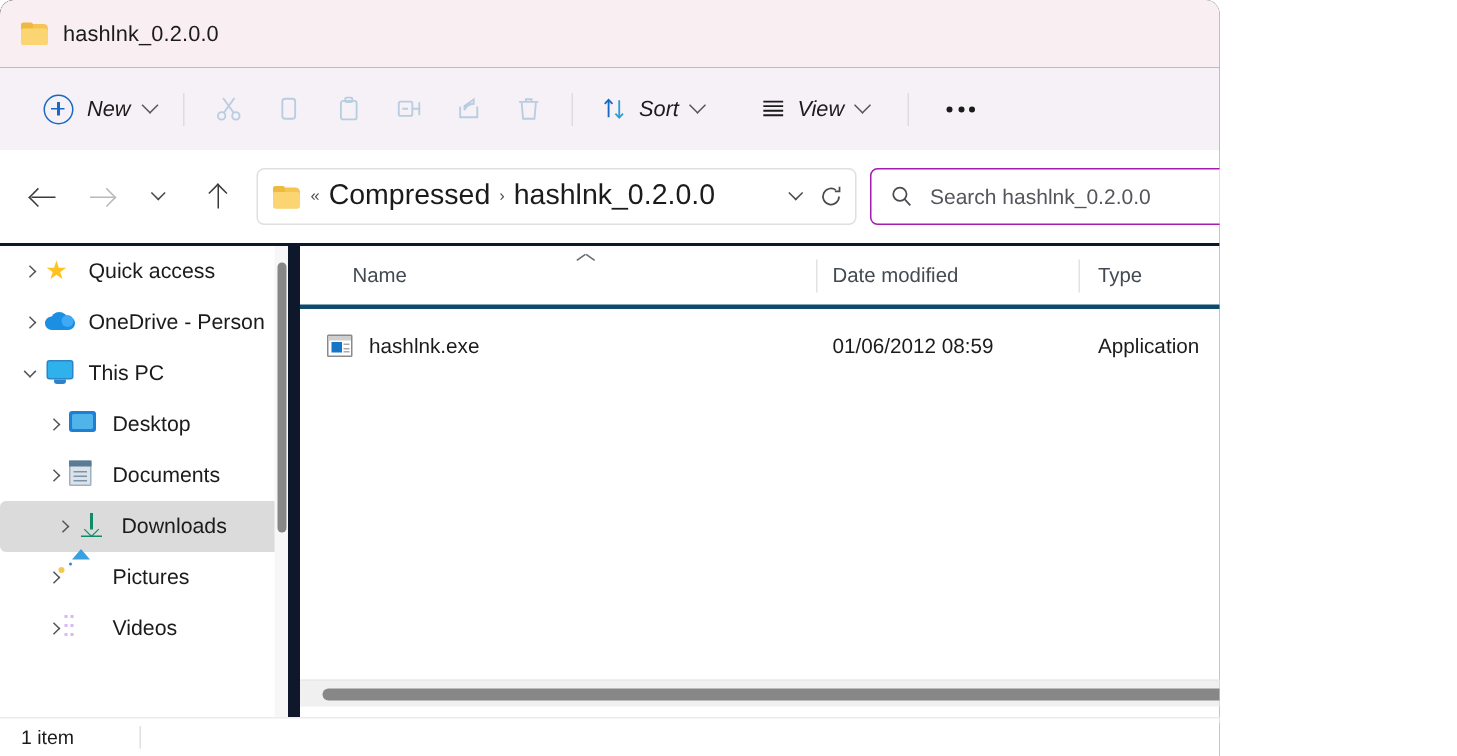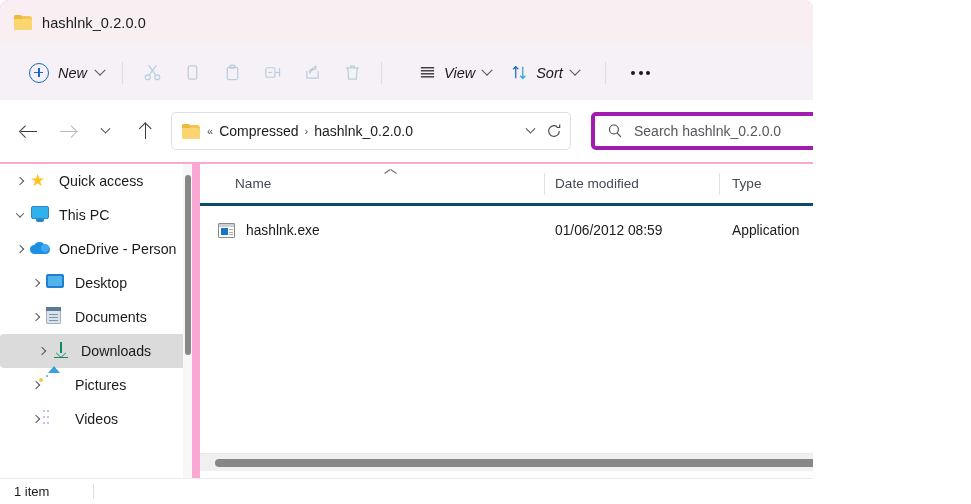--- a/index.html
+++ b/index.html
@@ -5,21 +5,21 @@
   * { box-sizing: border-box; margin: 0; padding: 0; }
   html, body {
     width: 971px; height: 504px;
     overflow: hidden;
     background: #ffffff;
     font-family: "Liberation Sans", sans-serif;
   }
   .window {
     position: relative;
     width: 813px; height: 504px;
-    background: #f9a8d4;
+    background: #0f172a;
     border-radius: 9px 9px 0 0;
     overflow: hidden;
   }
 
   
   .titlebar {
     position: absolute; left: 0; top: 0;
     width: 971px; height: 45px;
     background: #f9eff3;
     border-radius: 9px 9px 0 0;
@@ -129,27 +129,27 @@
              transform: rotate(45deg) translate(-2px,-2px); }
   .addressbar {
     margin-left: 9px; width: 400px; height: 38px;
     background: #ffffff; border: 1px solid #dfdfe3; border-radius: 5px;
     display: flex; align-items: center; padding: 0 8px 0 10px;
   }
   .addr-folder { width: 18px; height: 15px; position: relative; flex: none; }
   .addr-folder .back { position: absolute; left: 0; top: 1px; width: 18px; height: 14px; background: #f5c453; border-radius: 1.5px 3px 2px 2px; }
   .addr-folder .tab  { position: absolute; left: 0; top: 0;   width: 8px;  height: 4px;  background: #eeb93f; border-radius: 1.5px 1.5px 0 0; }
   .addr-folder .front{ position: absolute; left: 0; top: 4px; width: 18px; height: 11px; background: #fbd572; border-radius: 1.5px 2px 2px 2px; }
-  .crumb { font-size: 14px; color: #1b1b1b; white-space: nowrap; padding: 3px 4px; border-radius: 3px; }
+  .crumb { font-size: 19px; color: #1b1b1b; white-space: nowrap; padding: 3px 4px; border-radius: 3px; }
   .crumb-sep { font-size: 11px; color: #4a4a4a; margin: 0 2px; }
   .addr-spacer { flex: 1; }
   .refresh { width: 16px; height: 16px; }
   .searchbox {
-    margin-left: 20px; width: 357px; height: 38px;
-    background: #ffffff; border: 4px solid #a21caf; border-radius: 5px;
+    margin-left: 9px; width: 357px; height: 38px;
+    background: #ffffff; border: 1px solid #a21caf; border-radius: 5px;
     display: flex; align-items: center; gap: 11px; padding: 0 12px;
   }
   .search-ph { font-size: 14px; color: #55555c; }
 
   
   .sidebar {
     position: absolute; left: 0; top: 164px;
     width: 192px; height: 318px;
     background: #ffffff;
     overflow: hidden;
@@ -372,46 +372,46 @@
             <path d="M5 5.5 L6 17 H14 L15 5.5"></path>
             <line x1="3.2" y1="5.2" x2="16.8" y2="5.2"></line>
             <path d="M8 5 V3.3 H12 V5"></path>
           </g>
         </svg>
       </div>
     </div>
 
     <div class="cmd-sep"></div>
 
+    <div class="cmd-text-btn">
+      <svg width="17" height="17" viewBox="0 0 18 18">
+        <g stroke-width="1.3" fill="none">
+          <line x1="5" y1="3" x2="5" y2="15" stroke="#1769c4"></line>
+          <path d="M2.3 5.6 L5 2.7 L7.7 5.6" stroke="#1769c4"></path>
+          <line x1="12.5" y1="3" x2="12.5" y2="15" stroke="#2aa0d8"></line>
+          <path d="M9.8 12.4 L12.5 15.3 L15.2 12.4" stroke="#2aa0d8"></path>
+        </g>
+      </svg>
+      <span class="cmd-label">Sort</span>
+      <span class="chev"></span>
+    </div>
+
     <div class="cmd-text-btn" style="margin-left:18px;">
       <svg width="17" height="17" viewBox="0 0 18 18">
         <g stroke="#1b1b1b" stroke-width="1.3">
           <line x1="2" y1="4" x2="16" y2="4"></line>
           <line x1="2" y1="7.2" x2="16" y2="7.2"></line>
           <line x1="2" y1="10.4" x2="16" y2="10.4"></line>
           <line x1="2" y1="13.6" x2="16" y2="13.6"></line>
         </g>
       </svg>
       <span class="cmd-label">View</span>
       <span class="chev"></span>
     </div>
 
-    <div class="cmd-text-btn">
-      <svg width="17" height="17" viewBox="0 0 18 18">
-        <g stroke-width="1.3" fill="none">
-          <line x1="5" y1="3" x2="5" y2="15" stroke="#1769c4"></line>
-          <path d="M2.3 5.6 L5 2.7 L7.7 5.6" stroke="#1769c4"></path>
-          <line x1="12.5" y1="3" x2="12.5" y2="15" stroke="#2aa0d8"></line>
-          <path d="M9.8 12.4 L12.5 15.3 L15.2 12.4" stroke="#2aa0d8"></path>
-        </g>
-      </svg>
-      <span class="cmd-label">Sort</span>
-      <span class="chev"></span>
-    </div>
-
     <div class="cmd-sep" style="margin-left:16px;"></div>
 
     <div class="icon-btn" style="margin-left:6px;">
       <span class="dots">
           <i></i>
           <i></i>
           <i></i>
         </span>
     </div>
   </div>
@@ -463,37 +463,37 @@
 
     <div class="side-item">
       <span class="side-twisty">
           <span class="c"></span>
         </span>
       <span class="side-icon"><span class="ic-star">★</span></span>
       <span class="side-label">Quick access</span>
     </div>
 
     <div class="side-item">
+      <span class="side-twisty">
+          <span class="c"></span>
+        </span>
+      <span class="side-icon">
+        <span class="ic-cloud"><span class="c1"></span><span class="c2"></span><span class="c3"></span></span>
+      </span>
+      <span class="side-label">OneDrive - Person</span>
+    </div>
+
+    <div class="side-item">
       <span class="side-twisty open">
           <span class="c"></span>
         </span>
       <span class="side-icon">
         <span class="ic-pc"><span class="screen"></span><span class="stand"></span></span>
       </span>
       <span class="side-label">This PC</span>
-    </div>
-
-    <div class="side-item">
-      <span class="side-twisty">
-          <span class="c"></span>
-        </span>
-      <span class="side-icon">
-        <span class="ic-cloud"><span class="c1"></span><span class="c2"></span><span class="c3"></span></span>
-      </span>
-      <span class="side-label">OneDrive - Person</span>
     </div>
 
     <div class="side-item side-indent">
       <span class="side-twisty">
           <span class="c"></span>
         </span>
       <span class="side-icon">
         <span class="ic-desktop"><span class="b"></span><span class="g"></span></span>
       </span>
       <span class="side-label">Desktop</span>

